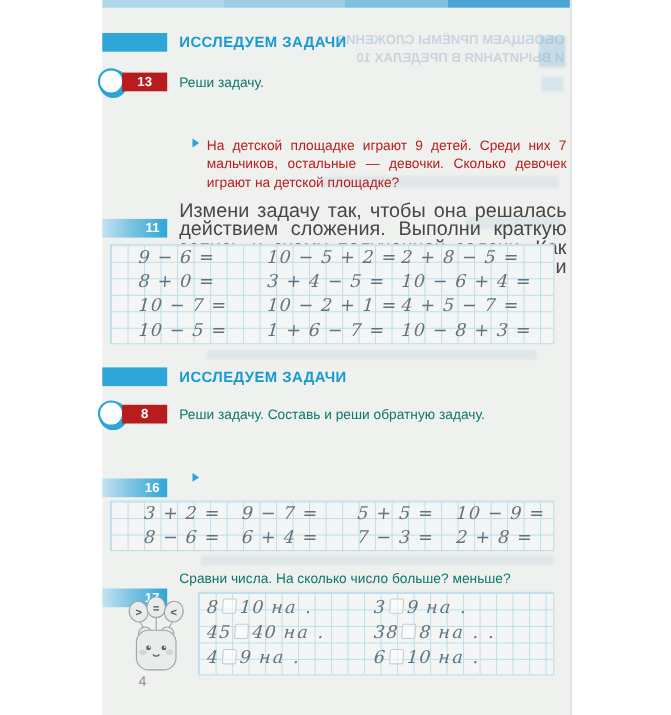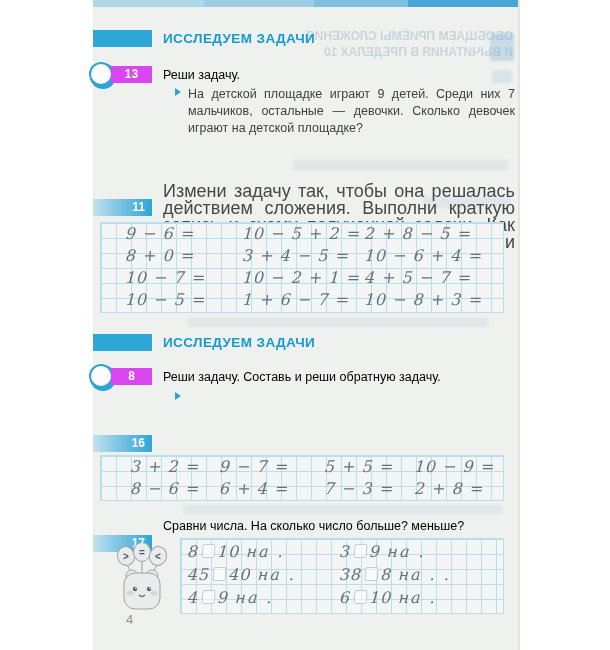--- a/index.html
+++ b/index.html
@@ -27,36 +27,36 @@
   
   .task-circle{
     position:absolute;width:20px;height:20px;border-radius:50%;
     background:#fdfdfd;border:2px solid #2aa5d6;
     box-shadow:2px 2px 0 1px #2aa5d6;
   }
   .badge{
     position:absolute;height:17px;color:#ffffff;font-weight:bold;
     font-size:12px;line-height:17px;
   }
-  .badge.solid{background:#d946ef;width:41px;left:18px;text-align:center;}
+  .badge.solid{background:#b91c1c;width:41px;left:18px;text-align:center;}
   .badge.grad{
     background:linear-gradient(90deg,#c3e2f1 0%,#7cc3e2 45%,#2ea6d8 100%);
     width:59px;left:0;text-align:right;padding-right:7px;box-sizing:border-box;
   }
   
   .instr{
-    position:absolute;left:70px;font-size:12.5px;color:#000000;white-space:nowrap;
+    position:absolute;left:70px;font-size:12.5px;color:#0f766e;white-space:nowrap;
   }
   .para{
     position:absolute;left:70px;width:352px;font-size:18px;line-height:17px;
     color:#474747;text-align:justify;margin-top:44px;
   }
   .bullet-block{
     position:absolute;left:82px;width:340px;font-size:12.5px;line-height:17px;
-    color:#404040;text-align:justify;padding-left:13px;box-sizing:border-box;
+    color:#b91c1c;text-align:justify;padding-left:13px;box-sizing:border-box;margin-top:38px;
   }
   .bullet-mark{
     position:absolute;left:0;top:2px;width:0;height:0;
     border-left:6px solid #2ba3d4;border-top:4px solid transparent;
     border-bottom:4px solid transparent;
   }
   
   .grid{
     position:absolute;background-color:#f3f6f5;
     background-image:

